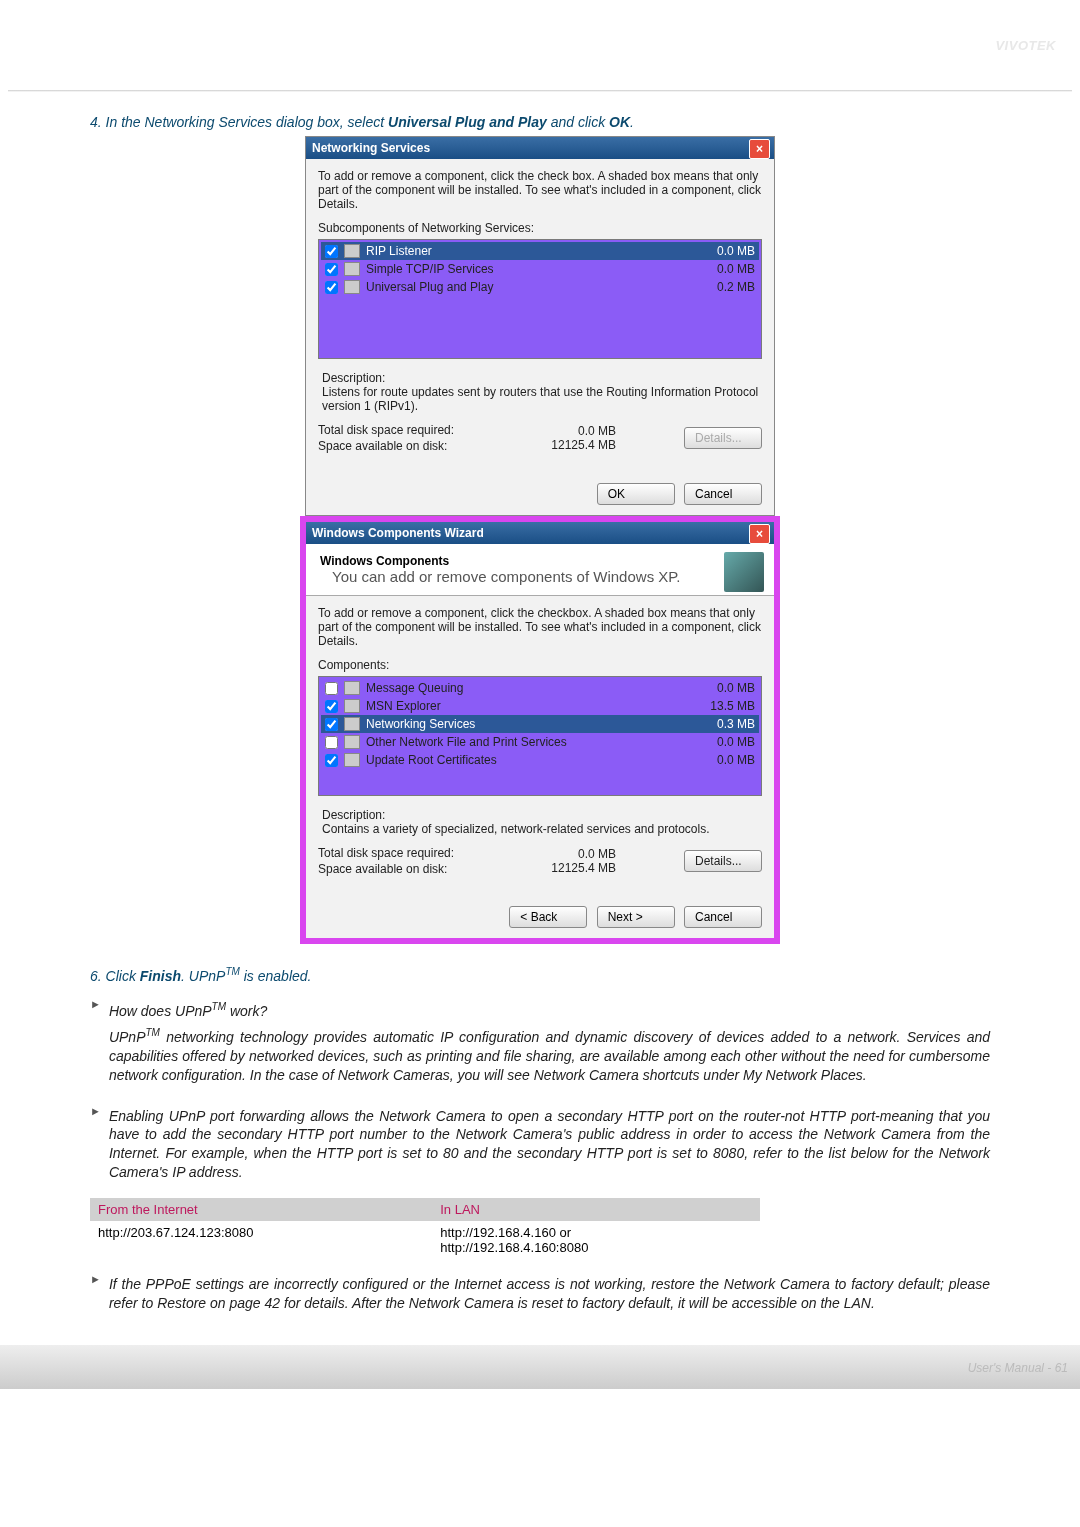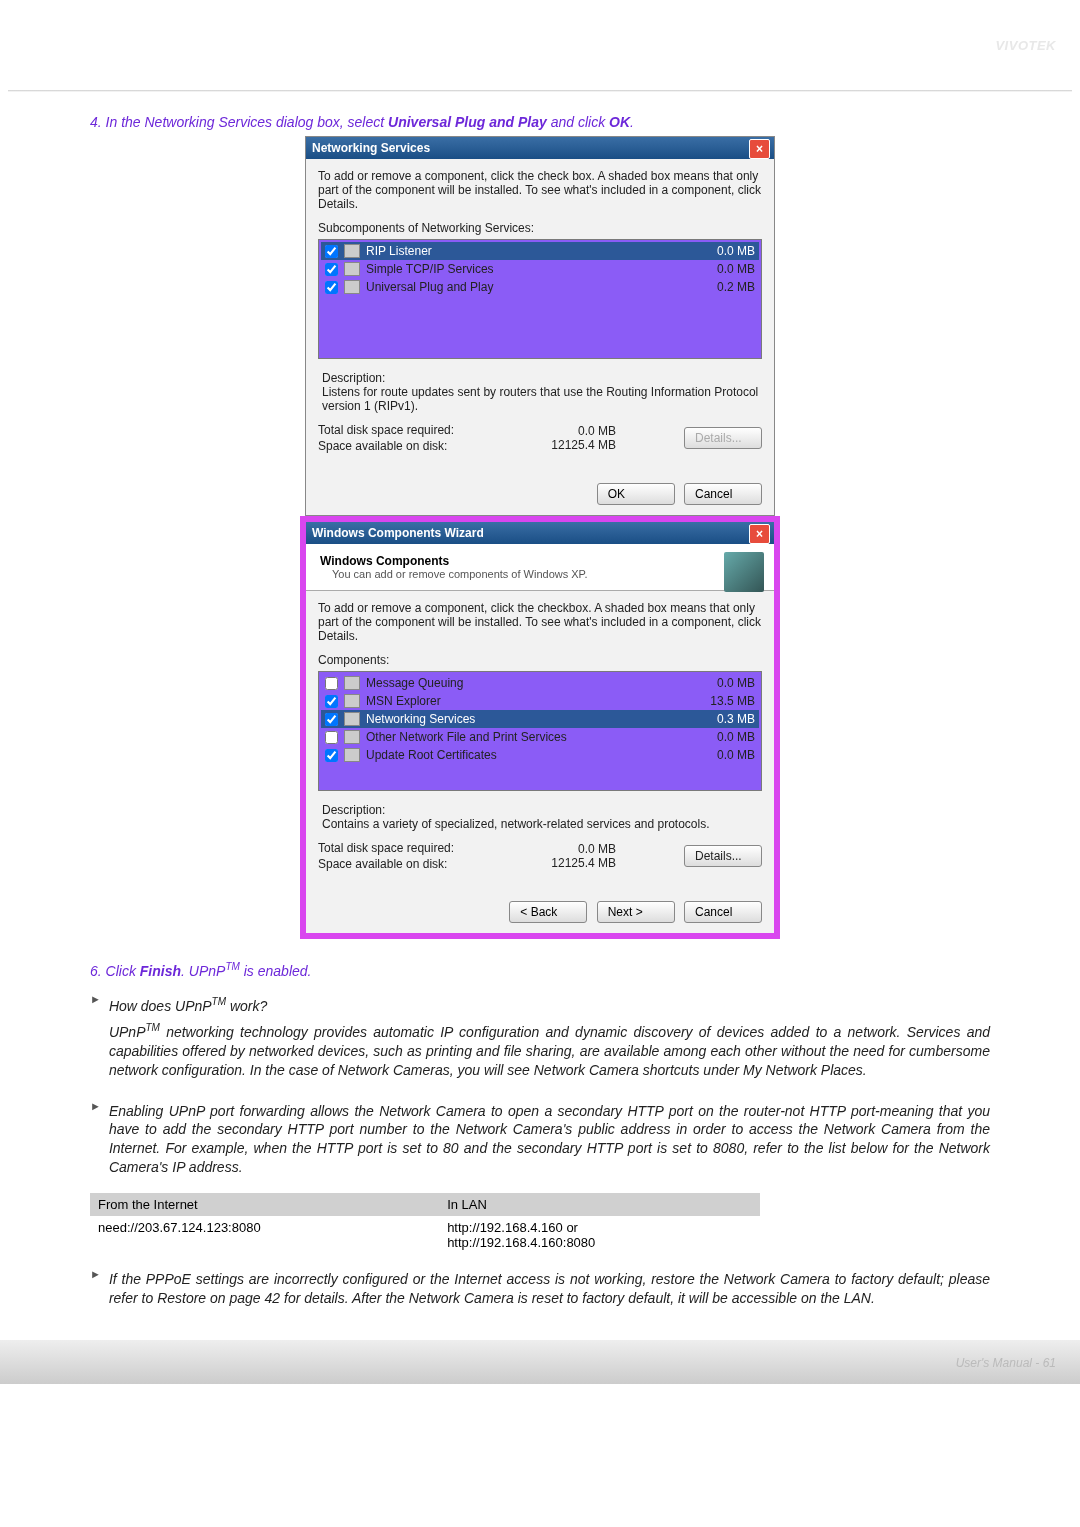--- a/index.html
+++ b/index.html
@@ -2,21 +2,21 @@
 <html><head>
 <meta charset="utf-8">
 <style>
 * { margin:0; padding:0; box-sizing:border-box; }
 body { font-family:Arial,Helvetica,sans-serif; background:#fff; width:1080px; }
 .page { width:1080px; background:#fff; position:relative; padding-bottom:60px; }
 .header-bar { height:90px; background:#fff; position:relative; }
 .brand { position:absolute; top:38px; right:24px; color:#e8e8e8; font-size:13px; font-style:italic; font-weight:bold; letter-spacing:0.5px; }
 .divider-top { height:2px; background:linear-gradient(#ccc,#fff); margin:0 8px 8px 8px; }
 .content { padding:0 90px; }
-.step-txt { font-style:italic; font-size:14px; color:#6d28d9; margin:22px 0 6px 0; }
+.step-txt { font-style:italic; font-size:14px; color:#0c4a6e; margin:22px 0 6px 0; }
 .step-txt b { font-weight:bold; }
 .dlg { width:470px; margin:0 auto; background:#eee; border:1px solid #888; font-size:12px; position:relative; box-shadow:0 0 0 1px #fff inset; }
 .dlg-title { background:linear-gradient(#3a6ea5,#1a4e85); color:#fff; padding:4px 6px; font-weight:bold; font-size:12px; position:relative; }
 .closebtn { position:absolute; top:2px; right:4px; width:21px; height:20px; background:#e74c3c; color:#fff; font-weight:bold; text-align:center; line-height:18px; border:1px solid #fff; border-radius:2px; cursor:pointer; }
 .dlg-body { padding:10px 12px; background:#f2f2f2; color:#222; }
 .dlg-text { margin-bottom:10px; }
 .subcap { margin-bottom:4px; }
 .comp-list { border:1px solid #7a7a7a; background:#8b5cf6; padding:2px 2px 60px 2px; min-height:120px; }
 .comp-row { display:flex; align-items:center; padding:2px 4px; font-size:12px; }
 .comp-row.sel { background:#2c5898; color:#fff; }
@@ -29,31 +29,31 @@
 .desc-val { flex:1; }
 .stats { display:flex; justify-content:space-between; align-items:center; margin:8px 0; }
 .stats-left div { margin:2px 0; }
 .stats-mid { width:100px; text-align:right; }
 .dlg-buttons { text-align:right; padding:10px 12px; background:#f2f2f2; }
 .btn { display:inline-block; min-width:78px; padding:3px 10px; font-size:12px; background:linear-gradient(#fff,#ddd); border:1px solid #888; border-radius:3px; margin-left:6px; cursor:pointer; text-align:left; }
 .btn.disabled { color:#aaa; }
 .dlg2 { width:480px; margin:0 auto; background:#f2f2f2; border:6px solid #d946ef; font-size:12px; }
 .wiz-hdr { background:#fff; padding:10px 14px; border-bottom:1px solid #aaa; position:relative; }
 .wiz-hdr-title { font-weight:bold; font-size:12px; }
-.wiz-hdr-sub { font-size:11px; color:#555; margin-left:12px; }
+.wiz-hdr-sub { font-size:15px; color:#555; margin-left:12px; }
 .wiz-ico { position:absolute; right:10px; top:8px; width:40px; height:40px; background:linear-gradient(135deg,#6aa,#355); border-radius:2px; }
 .body-txt { font-style:italic; font-size:14px; color:#222; line-height:1.35; margin:6px 0; text-align:justify; }
 .bullet { display:flex; align-items:flex-start; margin:10px 0; }
 .tri { color:#555; font-size:11px; margin:4px 8px 0 0; }
 .bullet .body-txt { flex:1; }
 .tbl { width:670px; margin:6px 0; font-size:13px; border-collapse:collapse; }
 .tbl td { padding:4px 8px; vertical-align:top; }
-.tbl .hdr { background:#d0d0d0; color:#000000; }
+.tbl .hdr { background:#d0d0d0; color:#be185d; }
 .footer-bar { position:absolute; bottom:0; left:0; right:0; height:44px; background:linear-gradient(#eee,#ccc); }
-.footer-txt { position:absolute; right:24px; bottom:14px; font-style:italic; font-size:12px; color:#bbb; }
+.footer-txt { position:absolute; right:12px; bottom:14px; font-style:italic; font-size:12px; color:#bbb; }
 .sup { font-size:10px; vertical-align:super; }
 </style>
 </head>
 <body>
 
 <div class="page">
   <div class="header-bar">
     <div class="brand">VIVOTEK</div>
   </div>
   <div class="divider-top"></div>
@@ -203,21 +203,21 @@
       <p class="body-txt">Enabling UPnP port forwarding allows the Network Camera to open a secondary HTTP port on the router-not HTTP port-meaning that you have to add the secondary HTTP port number to the Network Camera's public address in order to access the Network Camera from the Internet. For example, when the HTTP port is set to 80 and the secondary HTTP port is set to 8080, refer to the list below for the Network Camera's IP address.</p>
     </div>
 
     <table class="tbl">
       <tbody>
           <tr class="hdr">
         <td>From the Internet</td>
         <td>In LAN</td>
       </tr>
       <tr>
-        <td>need://203.67.124.123:8080</td>
+        <td>http://203.67.124.123:8080</td>
         <td>
           <div>http://192.168.4.160 or</div>
           <div>http://192.168.4.160:8080</div>
         </td>
       </tr>
     </tbody>
       </table>
 
     <div class="bullet">
       <div class="tri">►</div>

